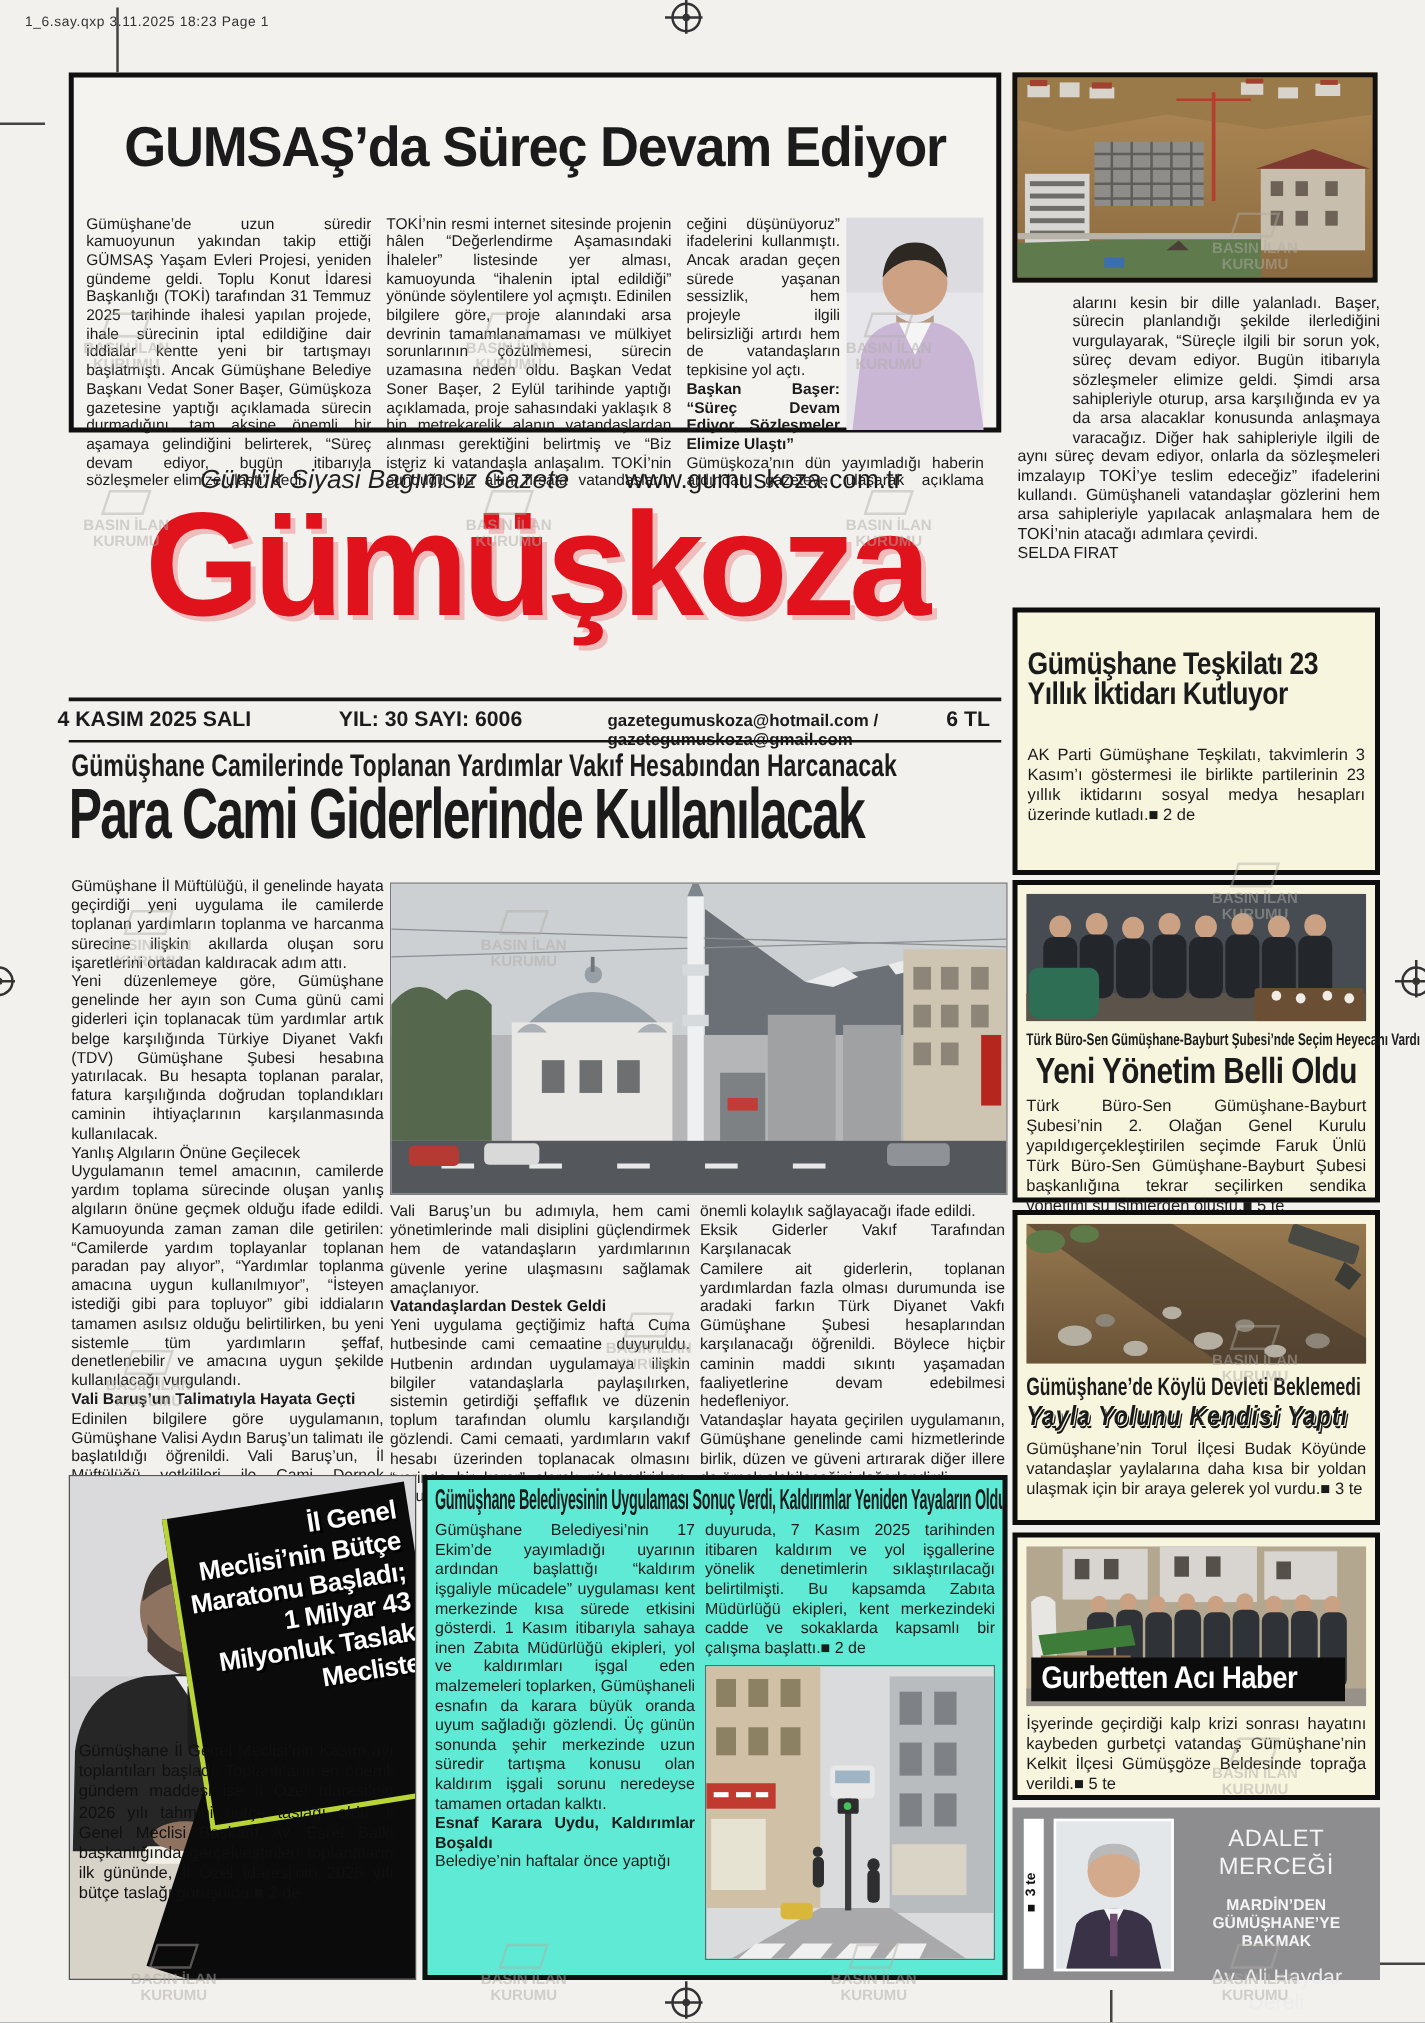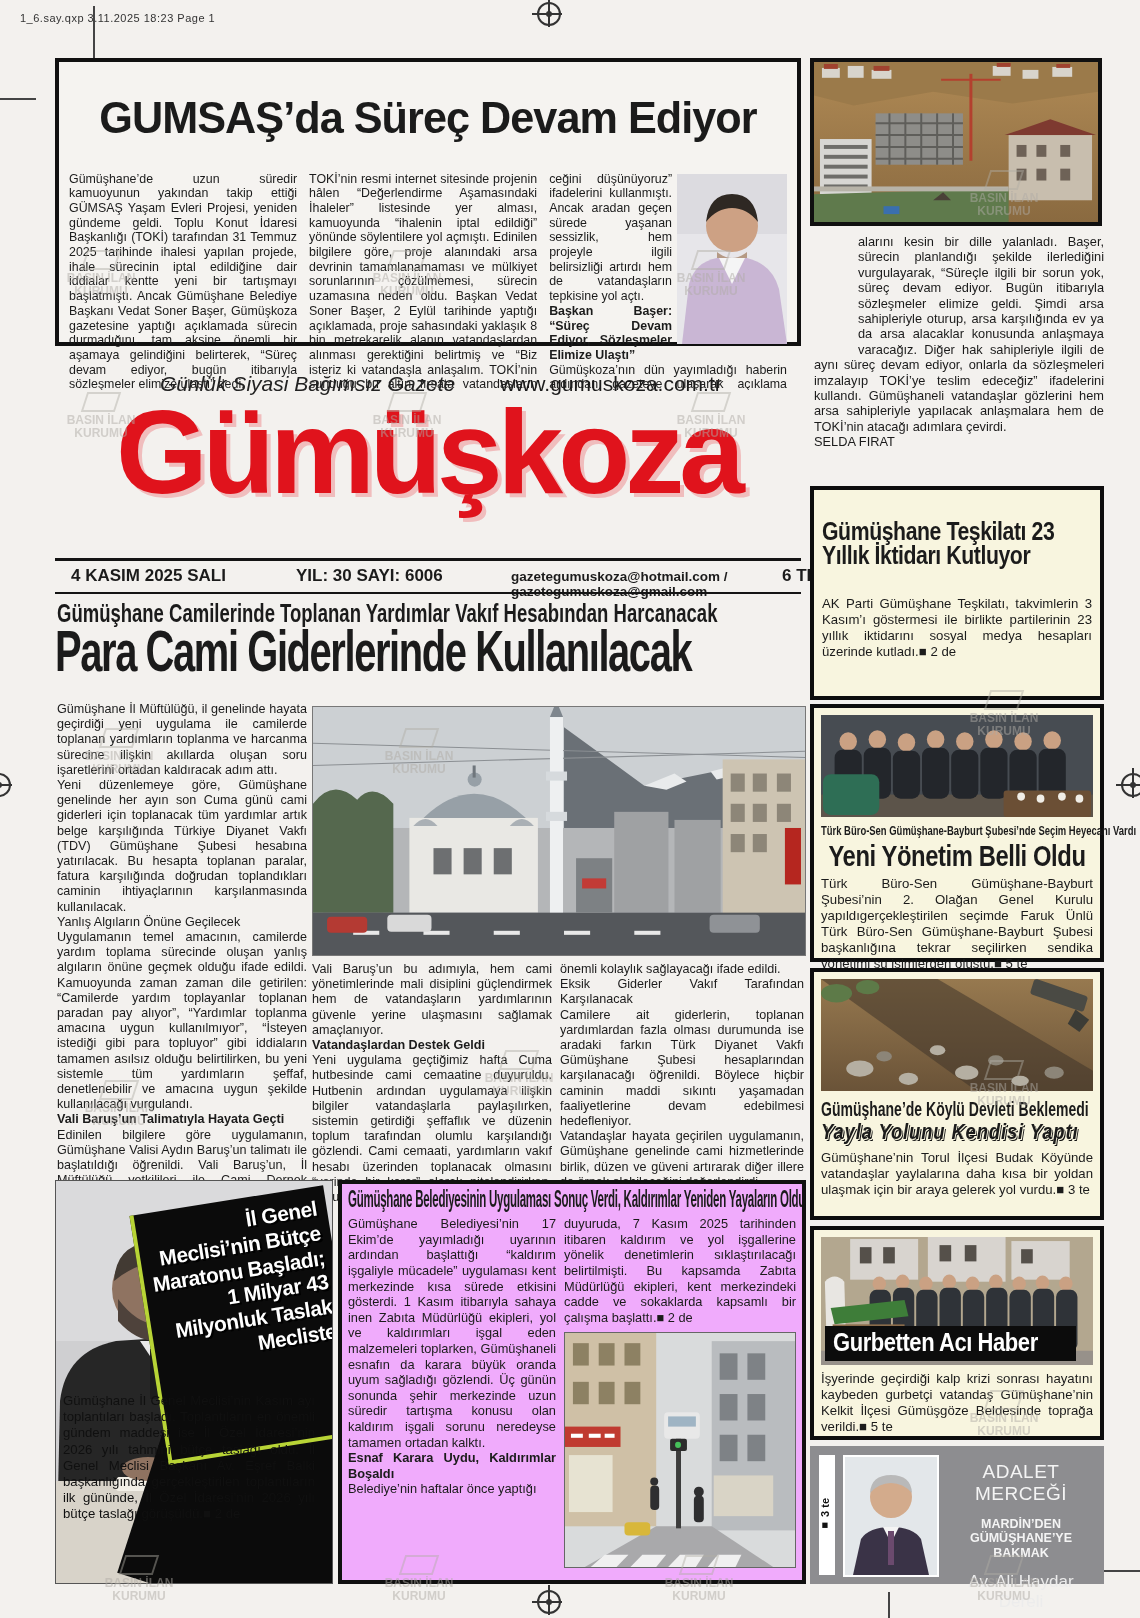--- a/index.html
+++ b/index.html
@@ -34,21 +34,21 @@
   
   .constr-box{left:810px;top:58px;width:292px;height:168px;border:4px solid #101010;box-sizing:border-box;background:#9a7b50;z-index:5;}
   .cont-text{left:814px;top:234px;width:290px;height:244px;font-size:12.8px;line-height:15.4px;text-align:justify;overflow:hidden;z-index:5;}
   .wrap-spacer{float:left;width:44px;height:118px;}
   
   .tagline{left:160px;top:372px;font-size:21px;font-style:italic;color:#222;z-index:5;}
   .website{left:500px;top:372px;font-size:21px;font-weight:500;z-index:5;}
   .logo{left:55px;top:388px;width:746px;text-align:center;font-size:118px;font-weight:bold;
         letter-spacing:-5px;color:#e0131c;text-shadow:4px 4px 0 #f0bdbd;line-height:1.1;z-index:5;}
   .rule{background:#141414;z-index:5;}
-  .dateline{left:71px;top:566px;width:746px;display:flex;align-items:baseline;z-index:5;}
+  .dateline{left:46px;top:566px;width:746px;display:flex;align-items:baseline;z-index:5;}
   .dl-date{font-size:17px;font-weight:bold;width:225px;}
   .dl-yil{font-size:17px;font-weight:bold;width:215px;}
   .dl-mail{font-size:13.5px;font-weight:bold;width:255px;}
   .dl-price{font-size:17px;font-weight:bold;text-align:right;flex:1;}
   
   .kicker{left:57px;top:599px;width:746px;font-weight:bold;font-size:25px;z-index:5;}
   .main-headline{left:55px;top:622px;width:746px;font-weight:bold;font-size:57px;letter-spacing:-2px;line-height:1.05;z-index:5;}
   .m-col{position:absolute;font-size:12.6px;line-height:15.2px;text-align:justify;overflow:hidden;z-index:5;}
   .mc1{left:57px;top:702px;width:250px;height:516px;}
   .mosque-box{left:312px;top:706px;width:492px;height:248px;border:1px solid #777;z-index:5;}
@@ -103,21 +103,21 @@
   .bl-wedge{position:absolute;right:-40px;bottom:-30px;width:220px;height:260px;background:#0b0b0b;
             transform:rotate(18deg);}
   .bl-panel{position:absolute;left:92px;top:18px;width:196px;height:252px;background:#0b0b0b;
             transform:rotate(-9deg);border-left:4px solid #b8d436;border-bottom:4px solid #b8d436;
             box-sizing:border-box;padding:10px 10px 0 6px;}
   .bl-headline{color:#fff;font-weight:bold;font-size:21px;line-height:1.18;text-align:right;
                text-shadow:2px 2px 0 #000;letter-spacing:-.5px;}
   .bl-body{position:absolute;left:7px;top:212px;width:252px;font-size:13.2px;line-height:16.2px;
            text-align:justify;color:#101010;}
   
-  .bm-box{left:338px;top:1180px;width:468px;height:404px;border:4px solid #101010;background:#f0abfc;
+  .bm-box{left:338px;top:1180px;width:468px;height:404px;border:4px solid #101010;background:#5eead4;
           box-sizing:border-box;z-index:5;position:absolute;overflow:hidden;}
   .bm-headline{font-size:23px;font-weight:bold;letter-spacing:-.5px;margin:3px 0 2px 6px;line-height:1.1;}
   .bm-row{display:flex;padding:2px 6px 0 6px;gap:8px;}
   .bm-c1{width:208px;font-size:12.8px;line-height:15.6px;text-align:justify;height:358px;overflow:hidden;}
   .bm-right{flex:1;display:flex;flex-direction:column;gap:4px;}
   .bm-c2{font-size:12.8px;line-height:15.6px;text-align:justify;height:112px;overflow:hidden;}
   .street-box{width:100%;height:236px;border:1px solid #666;box-sizing:border-box;}
   .byline{font-weight:normal;}
 </style>
 </head>

